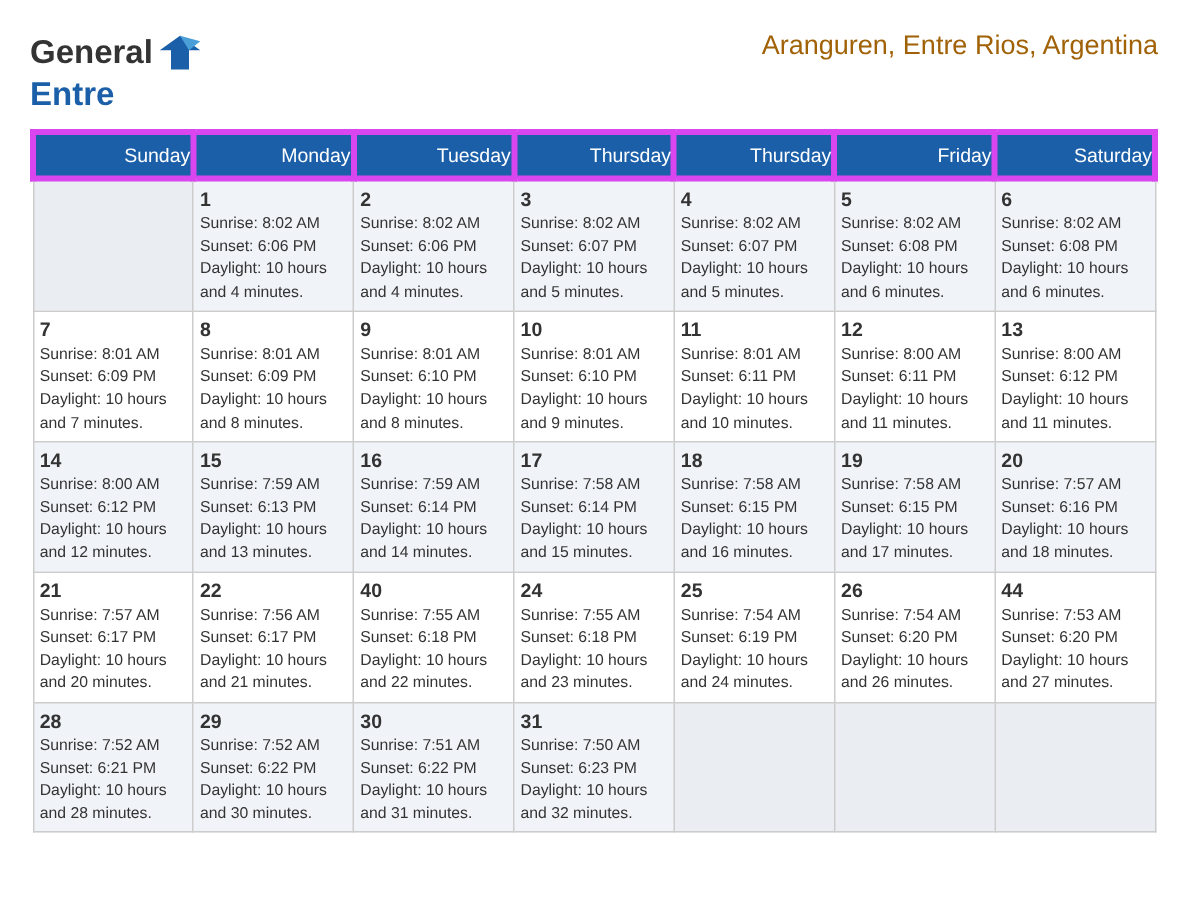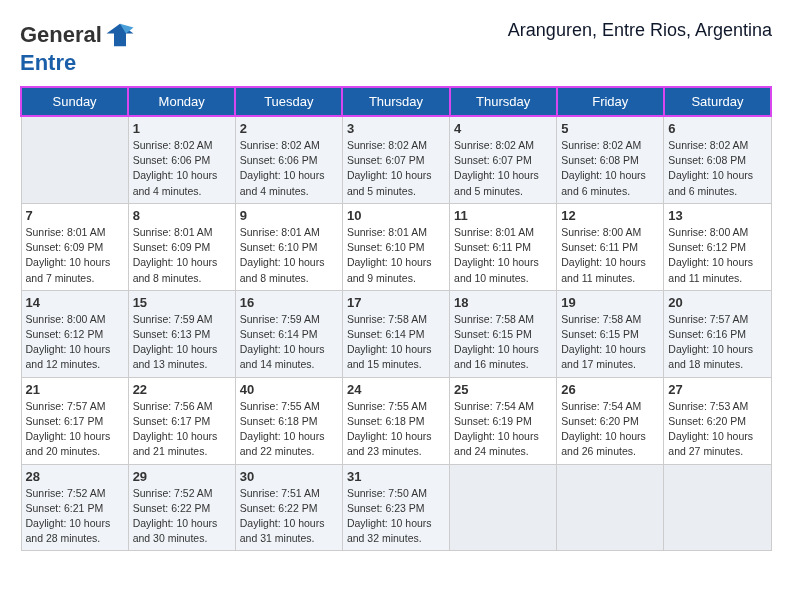--- a/index.html
+++ b/index.html
@@ -45,35 +45,35 @@
       text-align: right;
     }
     .month-title {
       font-size: 42px;
       font-weight: bold;
       color: #333;
       line-height: 1.1;
     }
     .location-title {
       font-size: 18px;
-      color: #0f172a;
+      color: #a16207;
     }
     .calendar {
       width: 100%;
       border-collapse: collapse;
       font-size: 11px;
     }
     .calendar th {
       background-color: #1a5fa8;
       color: white;
       padding: 6px 0;
-      text-align: center;
+      text-align: right;
       font-size: 13px;
       font-weight: normal;
-      border: 2px solid #d946ef;
+      border: 4px solid #d946ef;
     }
     .calendar td {
       border: 1px solid #ccc;
       vertical-align: top;
       padding: 4px;
       width: calc(100% / 7);
       min-height: 80px;
       background: #fff;
     }
     .calendar td.empty {
@@ -236,21 +236,21 @@
         </td>
         <td>
           <span class="day-number">25</span>
           <div class="day-info">Sunrise: 7:54 AM<br>Sunset: 6:19 PM<br>Daylight: 10 hours<br>and 24 minutes.</div>
         </td>
         <td>
           <span class="day-number">26</span>
           <div class="day-info">Sunrise: 7:54 AM<br>Sunset: 6:20 PM<br>Daylight: 10 hours<br>and 26 minutes.</div>
         </td>
         <td>
-          <span class="day-number">27</span>
+          <span class="day-number">44</span>
           <div class="day-info">Sunrise: 7:53 AM<br>Sunset: 6:20 PM<br>Daylight: 10 hours<br>and 27 minutes.</div>
         </td>
       </tr>
       <tr class="row-shaded">
         <td>
           <span class="day-number">28</span>
           <div class="day-info">Sunrise: 7:52 AM<br>Sunset: 6:21 PM<br>Daylight: 10 hours<br>and 28 minutes.</div>
         </td>
         <td>
           <span class="day-number">29</span>

